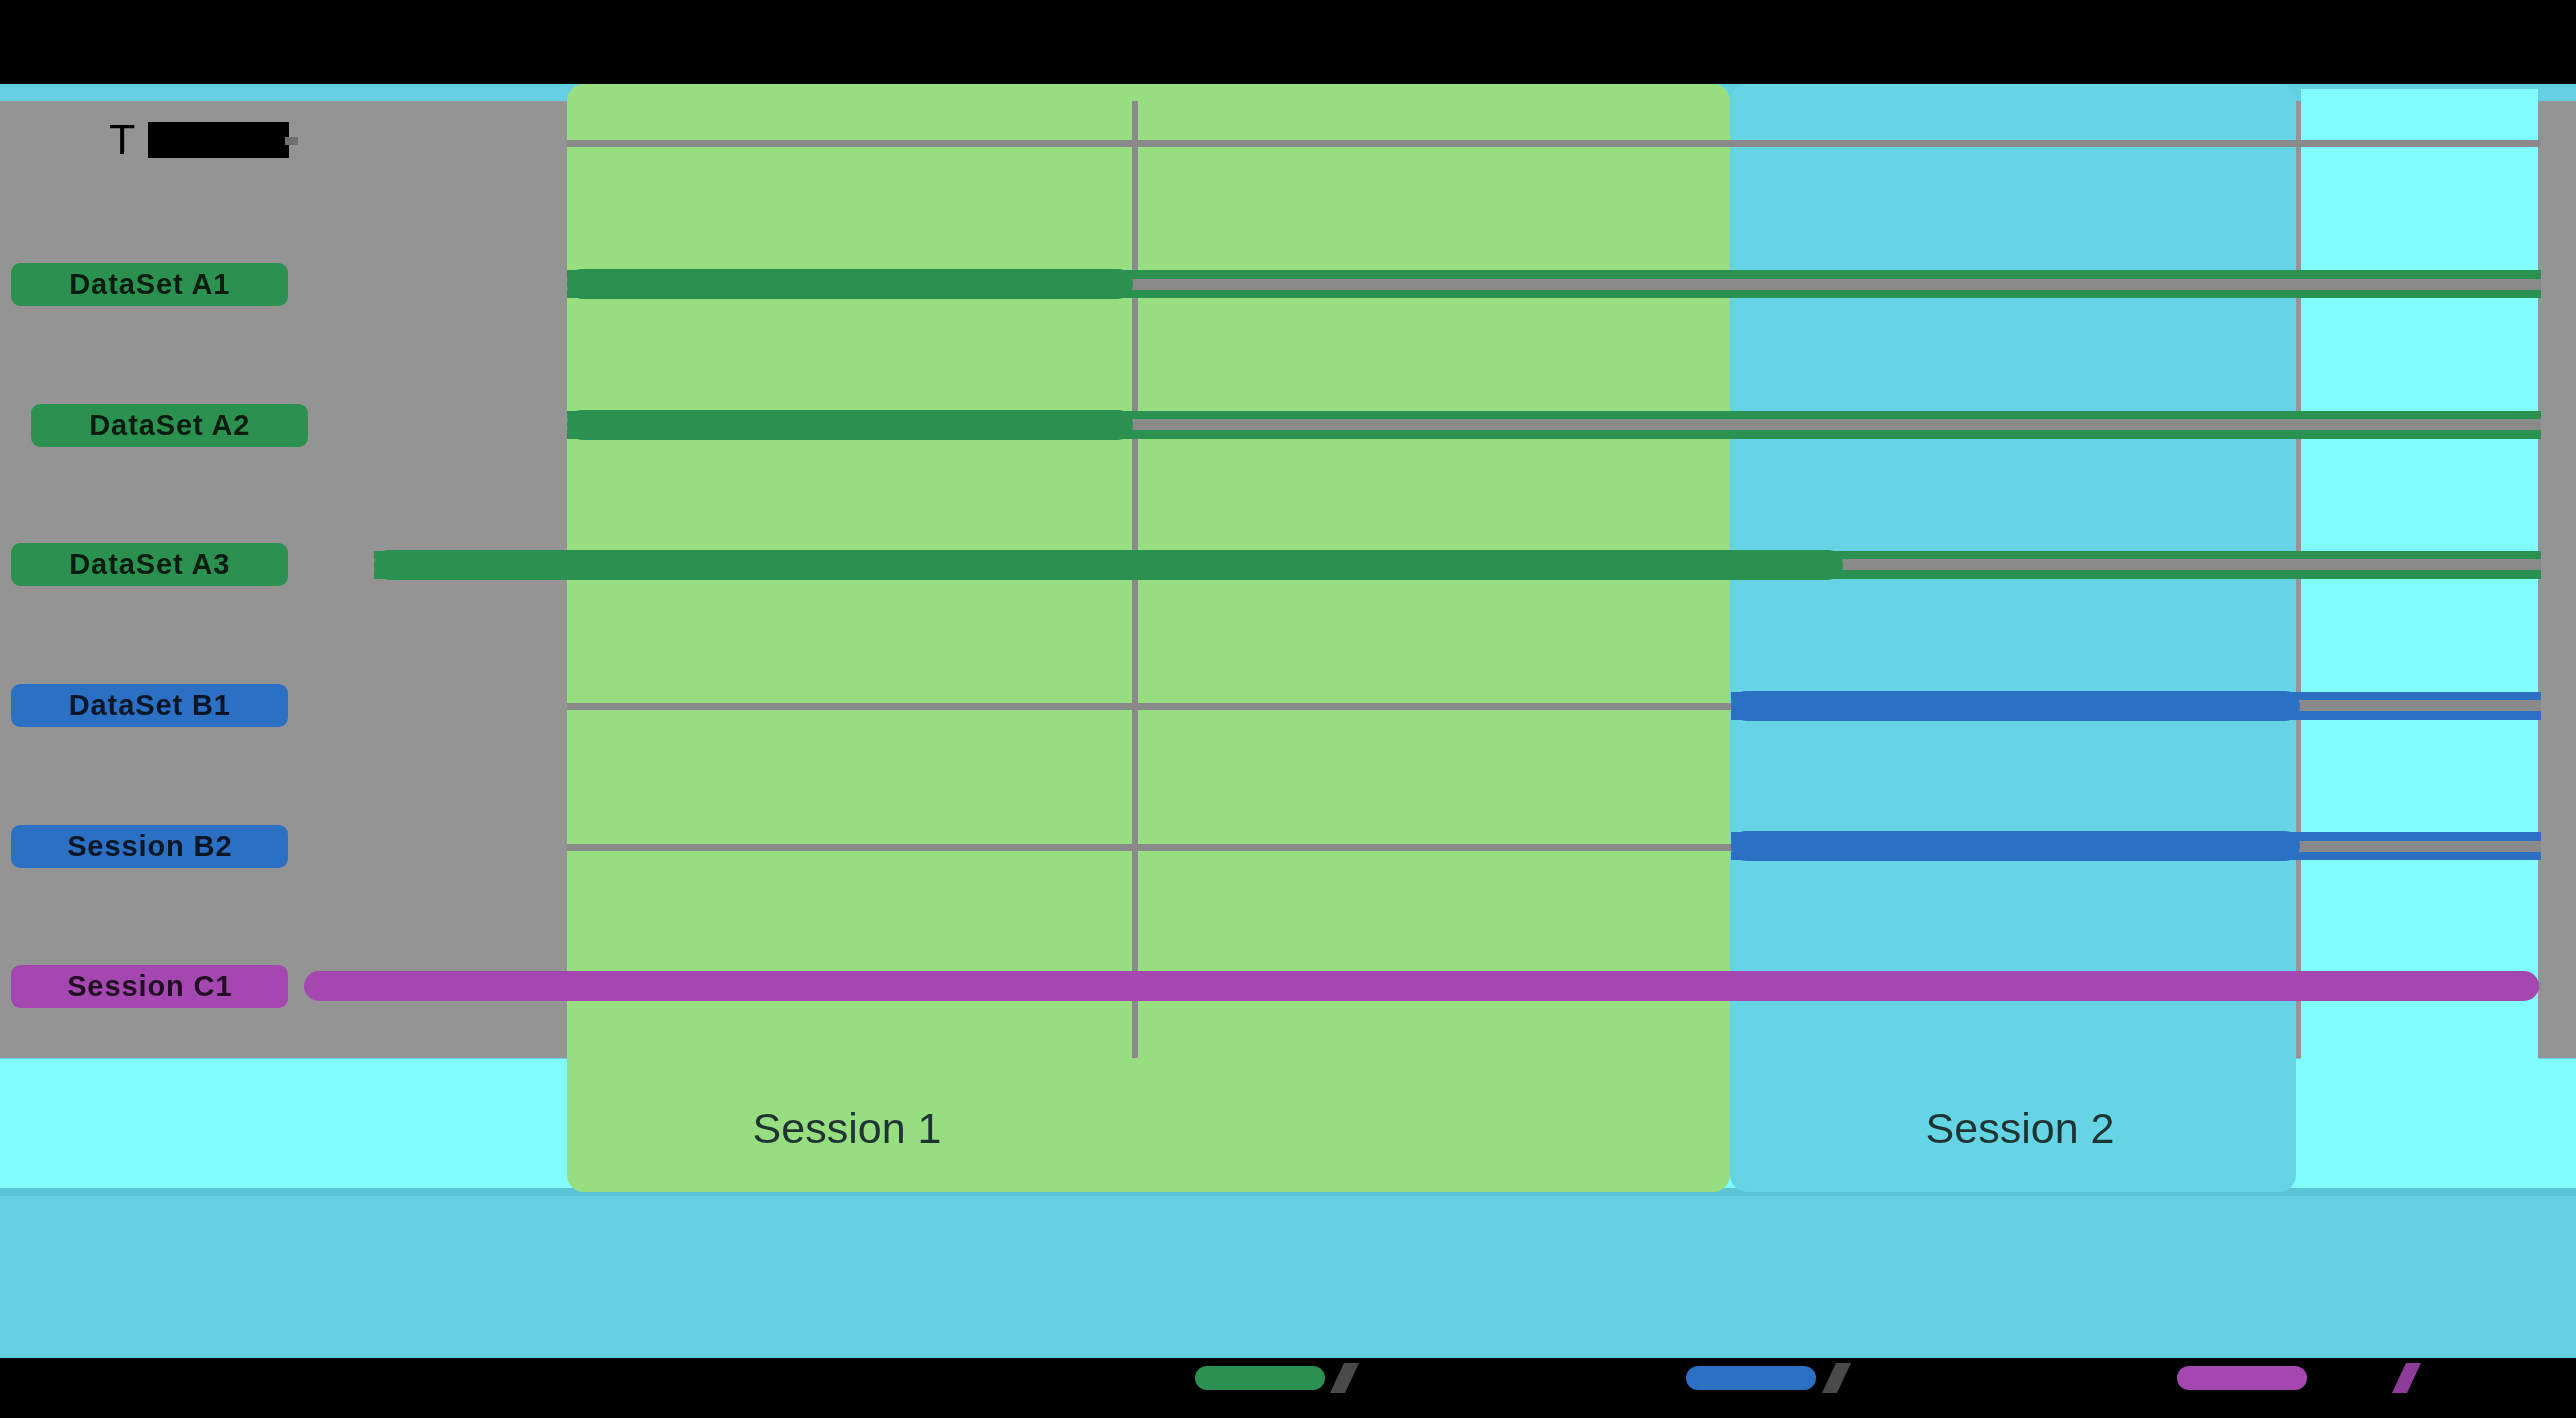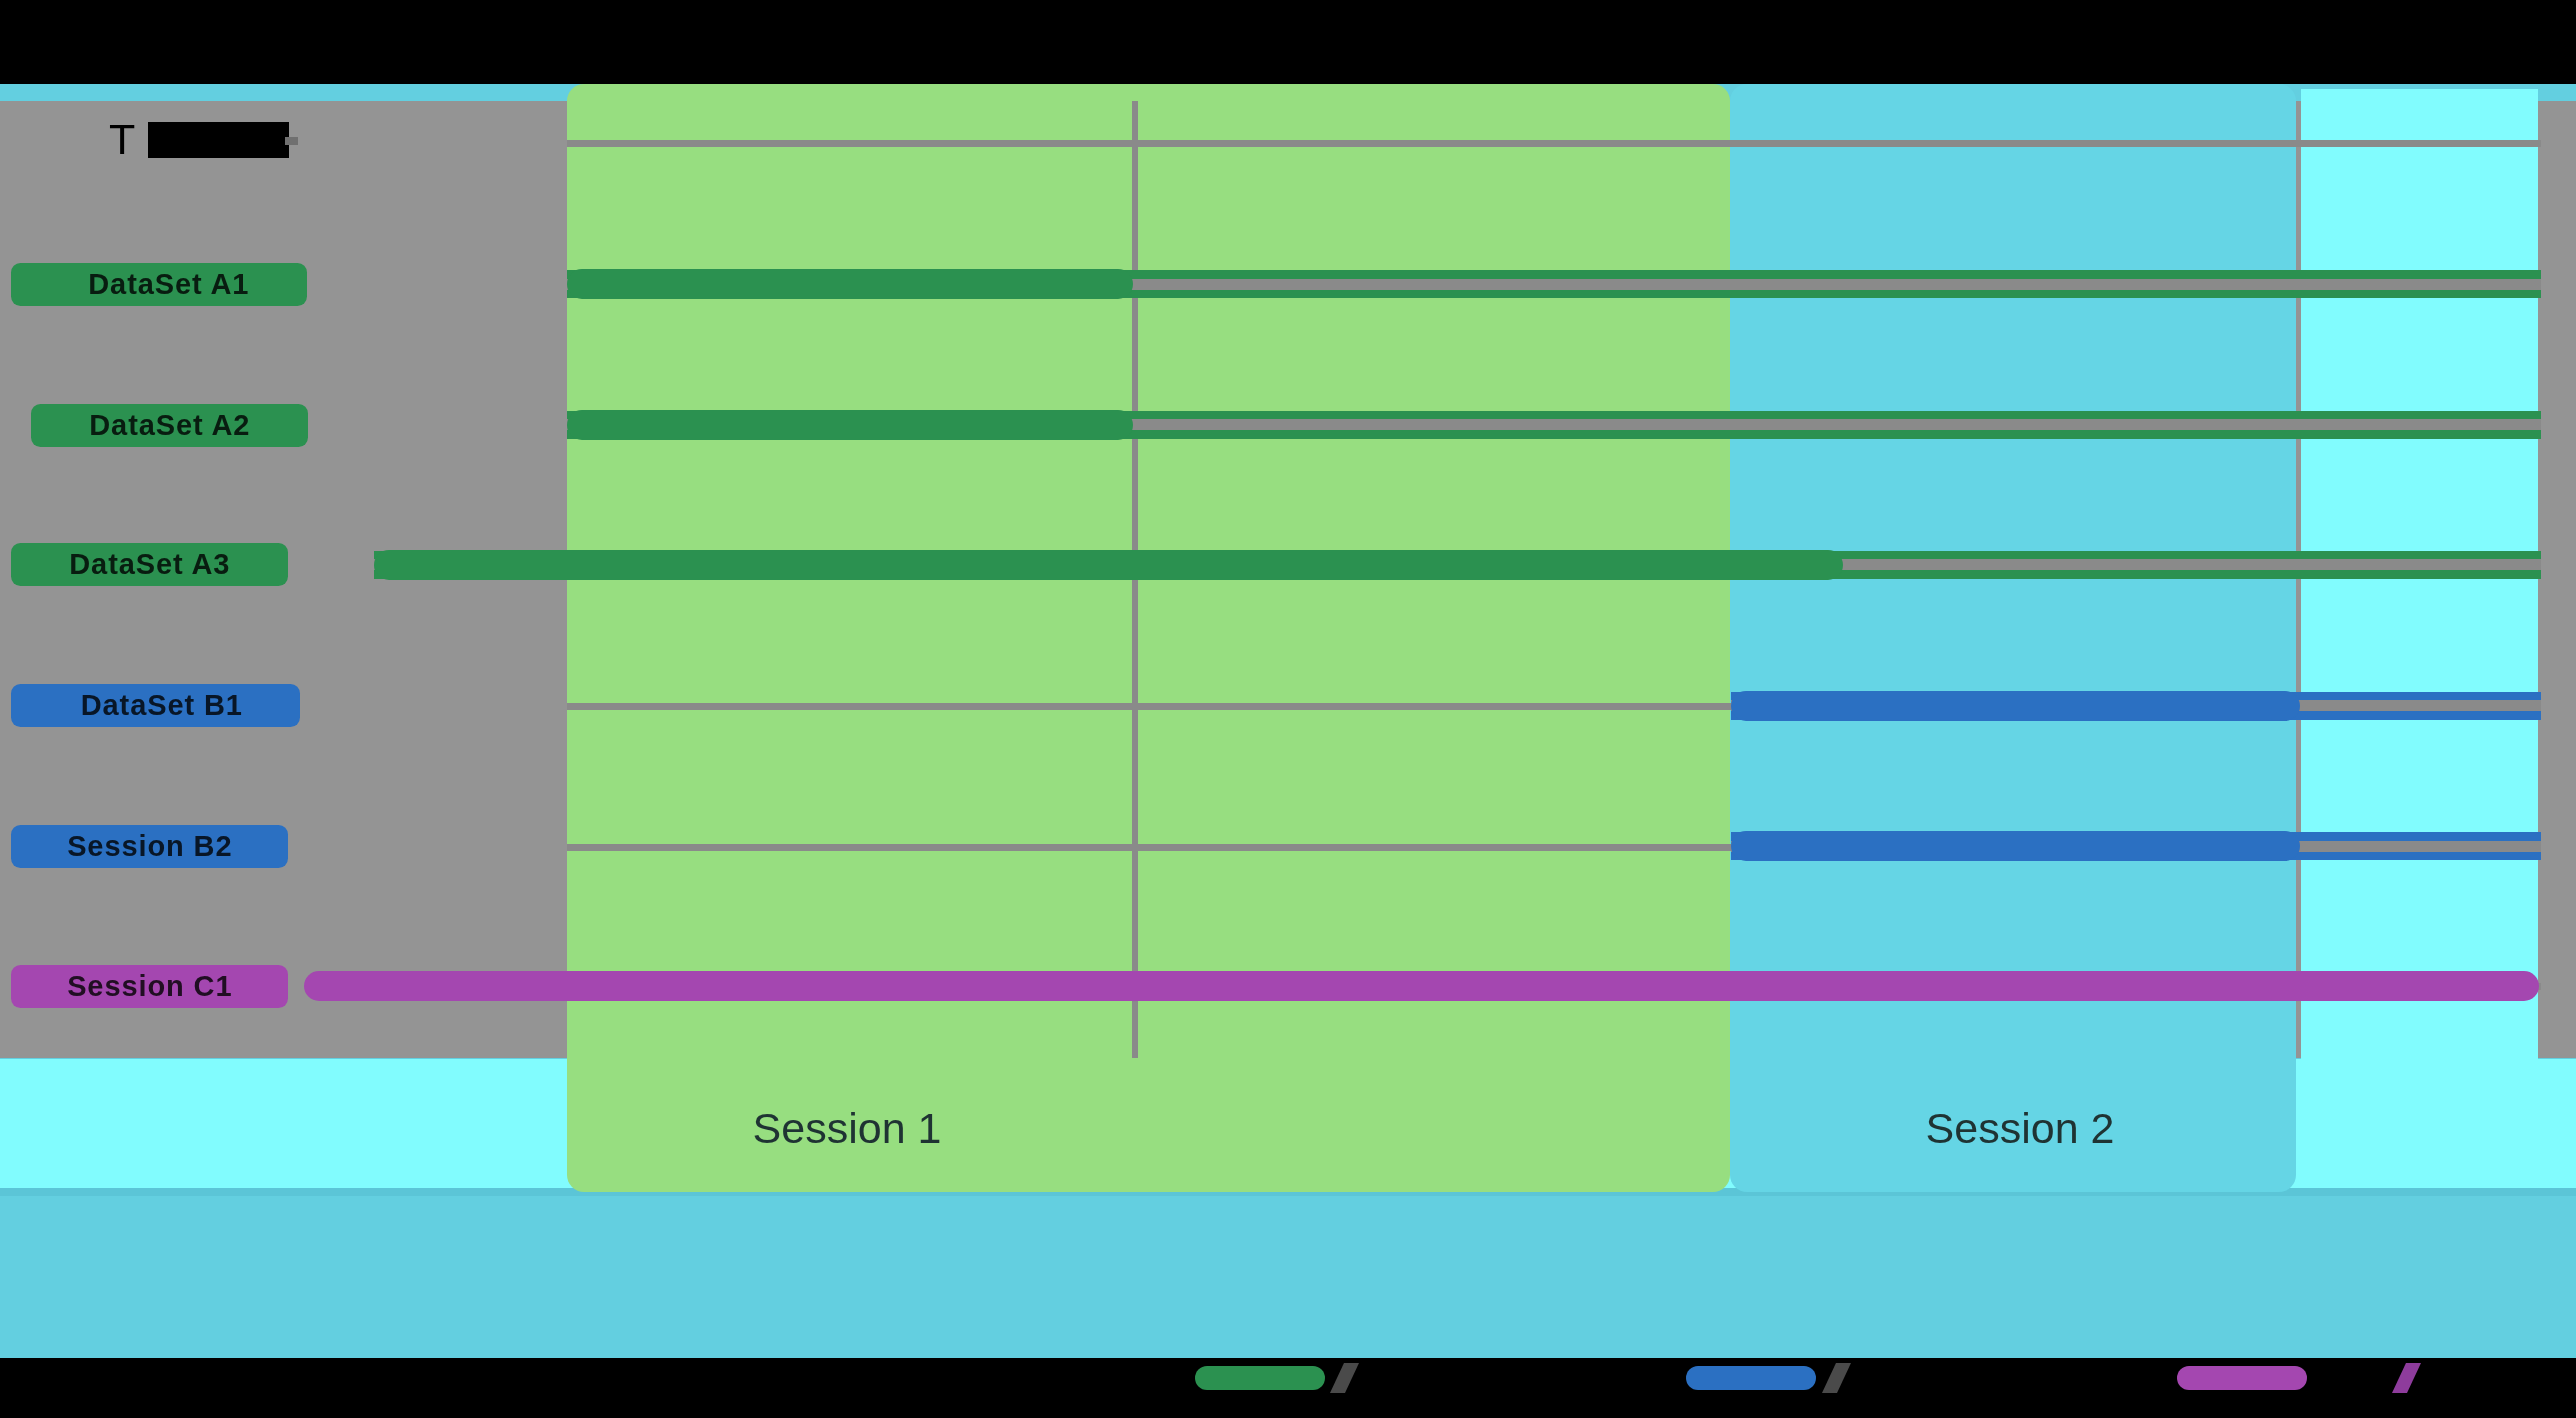--- a/index.html
+++ b/index.html
@@ -59,39 +59,39 @@
   </div>
 
 <div class="abs" id="chart-title">T</div>
 <div class="abs" id="title-redaction"></div>
 <div class="abs" id="axis-tick"></div>
 
 <div id="row-layers">
     <div class="abs trail" style="left: 567px; top: 270px; width: 1974px; background: rgb(43, 145, 80);"></div>
     <div class="abs trail-line" style="left: 567px; top: 279px; width: 1974px;"></div>
     <div class="abs bar" style="left: 567px; top: 269px; width: 566px; background: rgb(43, 145, 80);"></div>
-    <div class="abs row-pill" style="top: 263px; background: rgb(43, 145, 80); padding-left: 19px;">
+    <div class="abs row-pill" style="top: 263px; background: rgb(43, 145, 80);">
       <span>DataSet A1</span>
     </div>
     <div class="abs trail" style="left: 567px; top: 411px; width: 1974px; background: rgb(43, 145, 80);"></div>
     <div class="abs trail-line" style="left: 567px; top: 419px; width: 1974px;"></div>
     <div class="abs bar" style="left: 567px; top: 410px; width: 566px; background: rgb(43, 145, 80);"></div>
     <div class="abs row-pill" style="top: 404px; background: rgb(43, 145, 80); margin-left: 20px;">
       <span>DataSet A2</span>
     </div>
     <div class="abs trail" style="left: 374px; top: 551px; width: 2167px; background: rgb(43, 145, 80);"></div>
     <div class="abs trail-line" style="left: 374px; top: 559px; width: 2167px;"></div>
     <div class="abs bar" style="left: 374px; top: 550px; width: 1469px; background: rgb(43, 145, 80);"></div>
     <div class="abs row-pill" style="top: 543px; background: rgb(43, 145, 80);">
       <span>DataSet A3</span>
     </div>
     <div class="abs trail" style="left: 1731px; top: 692px; width: 810px; background: rgb(43, 112, 194);"></div>
     <div class="abs trail-line" style="left: 1731px; top: 700px; width: 810px;"></div>
     <div class="abs bar" style="left: 1731px; top: 691px; width: 569px; background: rgb(43, 112, 194);"></div>
-    <div class="abs row-pill" style="top: 684px; background: rgb(43, 112, 194); padding-left: 12px;">
+    <div class="abs row-pill" style="top: 684px; background: rgb(43, 112, 194);">
       <span>DataSet B1</span>
     </div>
     <div class="abs trail" style="left: 1731px; top: 832px; width: 810px; background: rgb(43, 112, 194);"></div>
     <div class="abs trail-line" style="left: 1731px; top: 841px; width: 810px;"></div>
     <div class="abs bar" style="left: 1731px; top: 831px; width: 569px; background: rgb(43, 112, 194);"></div>
     <div class="abs row-pill" style="top: 825px; background: rgb(43, 112, 194);">
       <span>Session B2</span>
     </div>
     <div class="abs bar" style="left: 304px; top: 971px; width: 2235px; background: rgb(164, 71, 176);"></div>
     <div class="abs row-pill" style="top: 965px; background: rgb(164, 71, 176);">

